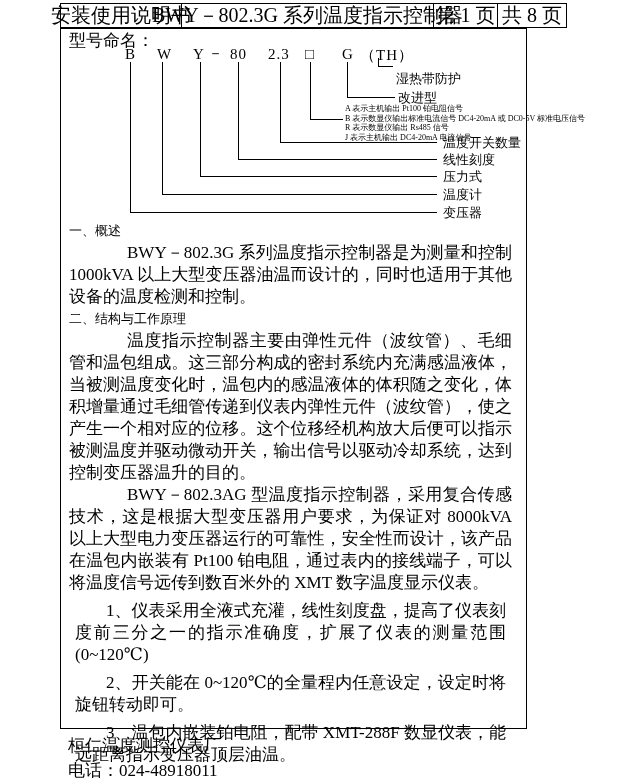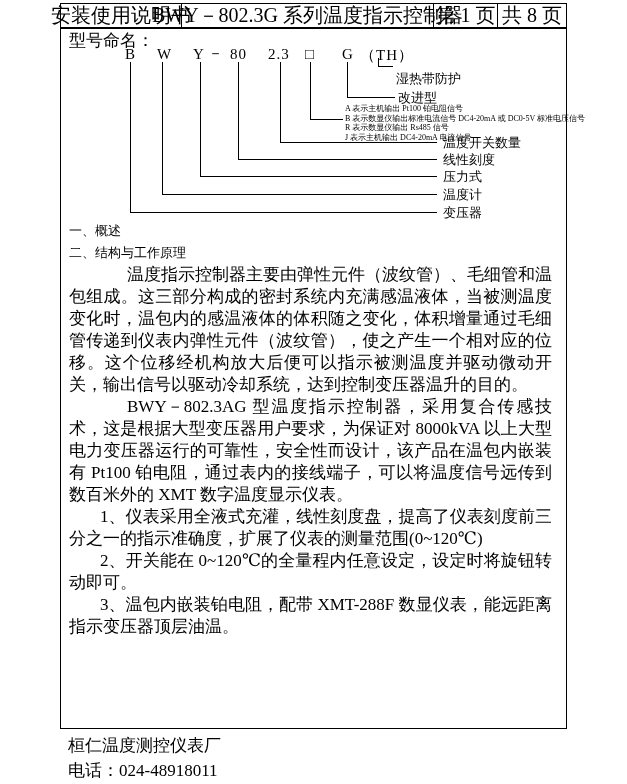--- a/index.html
+++ b/index.html
@@ -15,36 +15,36 @@
   .hdr .cell{
     display:flex;align-items:center;justify-content:center;
     font-size:20px;white-space:nowrap;box-sizing:border-box;
   }
   .hdr .c1{width:120px;}
   .hdr .c2{width:252px;border-left:1.5px solid #000;}
   .hdr .c3{width:64px;border-left:1.5px solid #000;}
   .hdr .c4{flex:1;border-left:1.5px solid #000;}
   
   .doc-box{
-    position:absolute;left:60px;top:28px;width:507px;height:701px;
+    position:absolute;left:60px;top:28px;width:467px;height:701px;
     border:1.5px solid #000;box-sizing:border-box;padding:3px 14px 0 8px;
   }
   .model-label{font-size:17px;line-height:18px;}
   
   .diagram{position:relative;height:170px;}
   .code-part{position:absolute;top:-4px;font-size:15px;letter-spacing:1px;white-space:nowrap;}
   .vl{position:absolute;width:1px;background:#000;}
   .hl{position:absolute;height:1px;background:#000;}
   .dlabel{position:absolute;font-size:13px;white-space:nowrap;}
   .dblock{position:absolute;font-size:8px;line-height:9.5px;white-space:nowrap;}
   
   .body-text{font-size:17px;line-height:22px;text-align:justify;}
   .sec-h{font-size:13px;line-height:22px;}
   .para{margin:0;text-indent:58px;}
-  .item{margin:0;text-indent:31px;}
+  .item{margin:6px;text-indent:31px;}
   
   .footer{position:absolute;left:68px;top:733px;width:500px;font-size:17px;line-height:25px;}
   .f-row{display:flex;flex-direction:column;}
   .f-left{width:302px;white-space:nowrap;}
   .f-right{white-space:nowrap;}
 </style>
 </head>
 <body>
 
 <div class="page">
@@ -102,20 +102,21 @@
       <div class="dlabel" style="left:374px;top:101px">线性刻度</div>
       <div class="dlabel" style="left:374px;top:118px">压力式</div>
       <div class="dlabel" style="left:374px;top:136px">温度计</div>
       <div class="dlabel" style="left:374px;top:154px">变压器</div>
     </div>
 
     <div class="body-text">
 
       <div>
         <div class="sec-h">一、概述</div>
+        <p class="para">BWY－802.3G 系列温度指示控制器是为测量和控制 1000kVA 以上大型变压器油温而设计的，同时也适用于其他设备的温度检测和控制。</p>
       </div>
 
       <div>
         <div class="sec-h">二、结构与工作原理</div>
         <p class="para">温度指示控制器主要由弹性元件（波纹管）、毛细管和温包组成。这三部分构成的密封系统内充满感温液体，当被测温度变化时，温包内的感温液体的体积随之变化，体积增量通过毛细管传递到仪表内弹性元件（波纹管），使之产生一个相对应的位移。这个位移经机构放大后便可以指示被测温度并驱动微动开关，输出信号以驱动冷却系统，达到控制变压器温升的目的。</p>
         <p class="para">BWY－802.3AG 型温度指示控制器，采用复合传感技术，这是根据大型变压器用户要求，为保证对 8000kVA 以上大型电力变压器运行的可靠性，安全性而设计，该产品在温包内嵌装有 Pt100 铂电阻，通过表内的接线端子，可以将温度信号远传到数百米外的 XMT 数字温度显示仪表。</p>
       </div>
 
       <div>
         <p class="item">1、仪表采用全液式充灌，线性刻度盘，提高了仪表刻度前三分之一的指示准确度，扩展了仪表的测量范围(0~120℃)</p>

